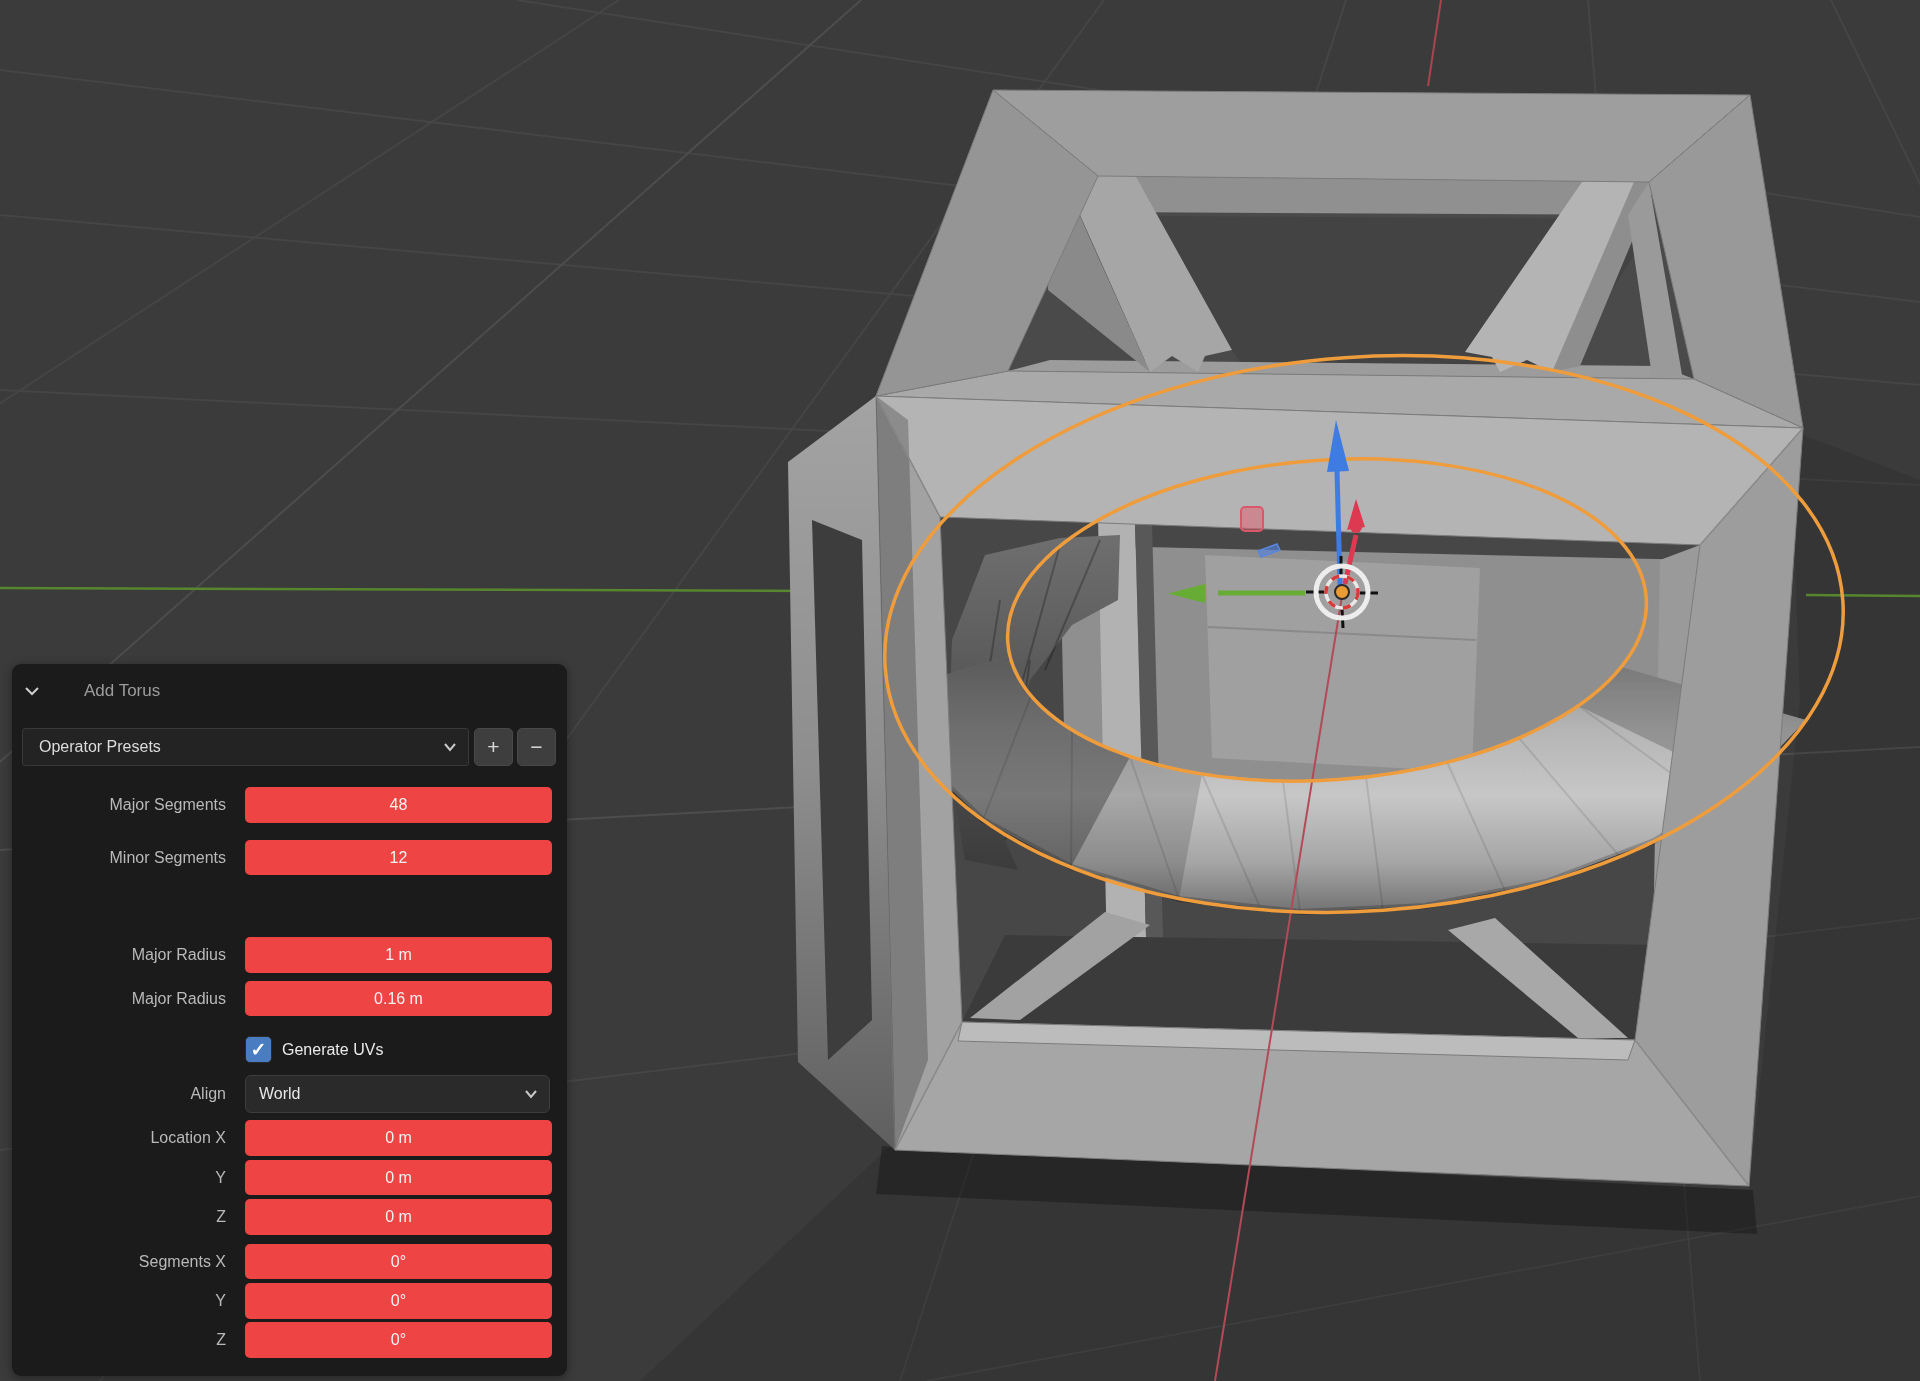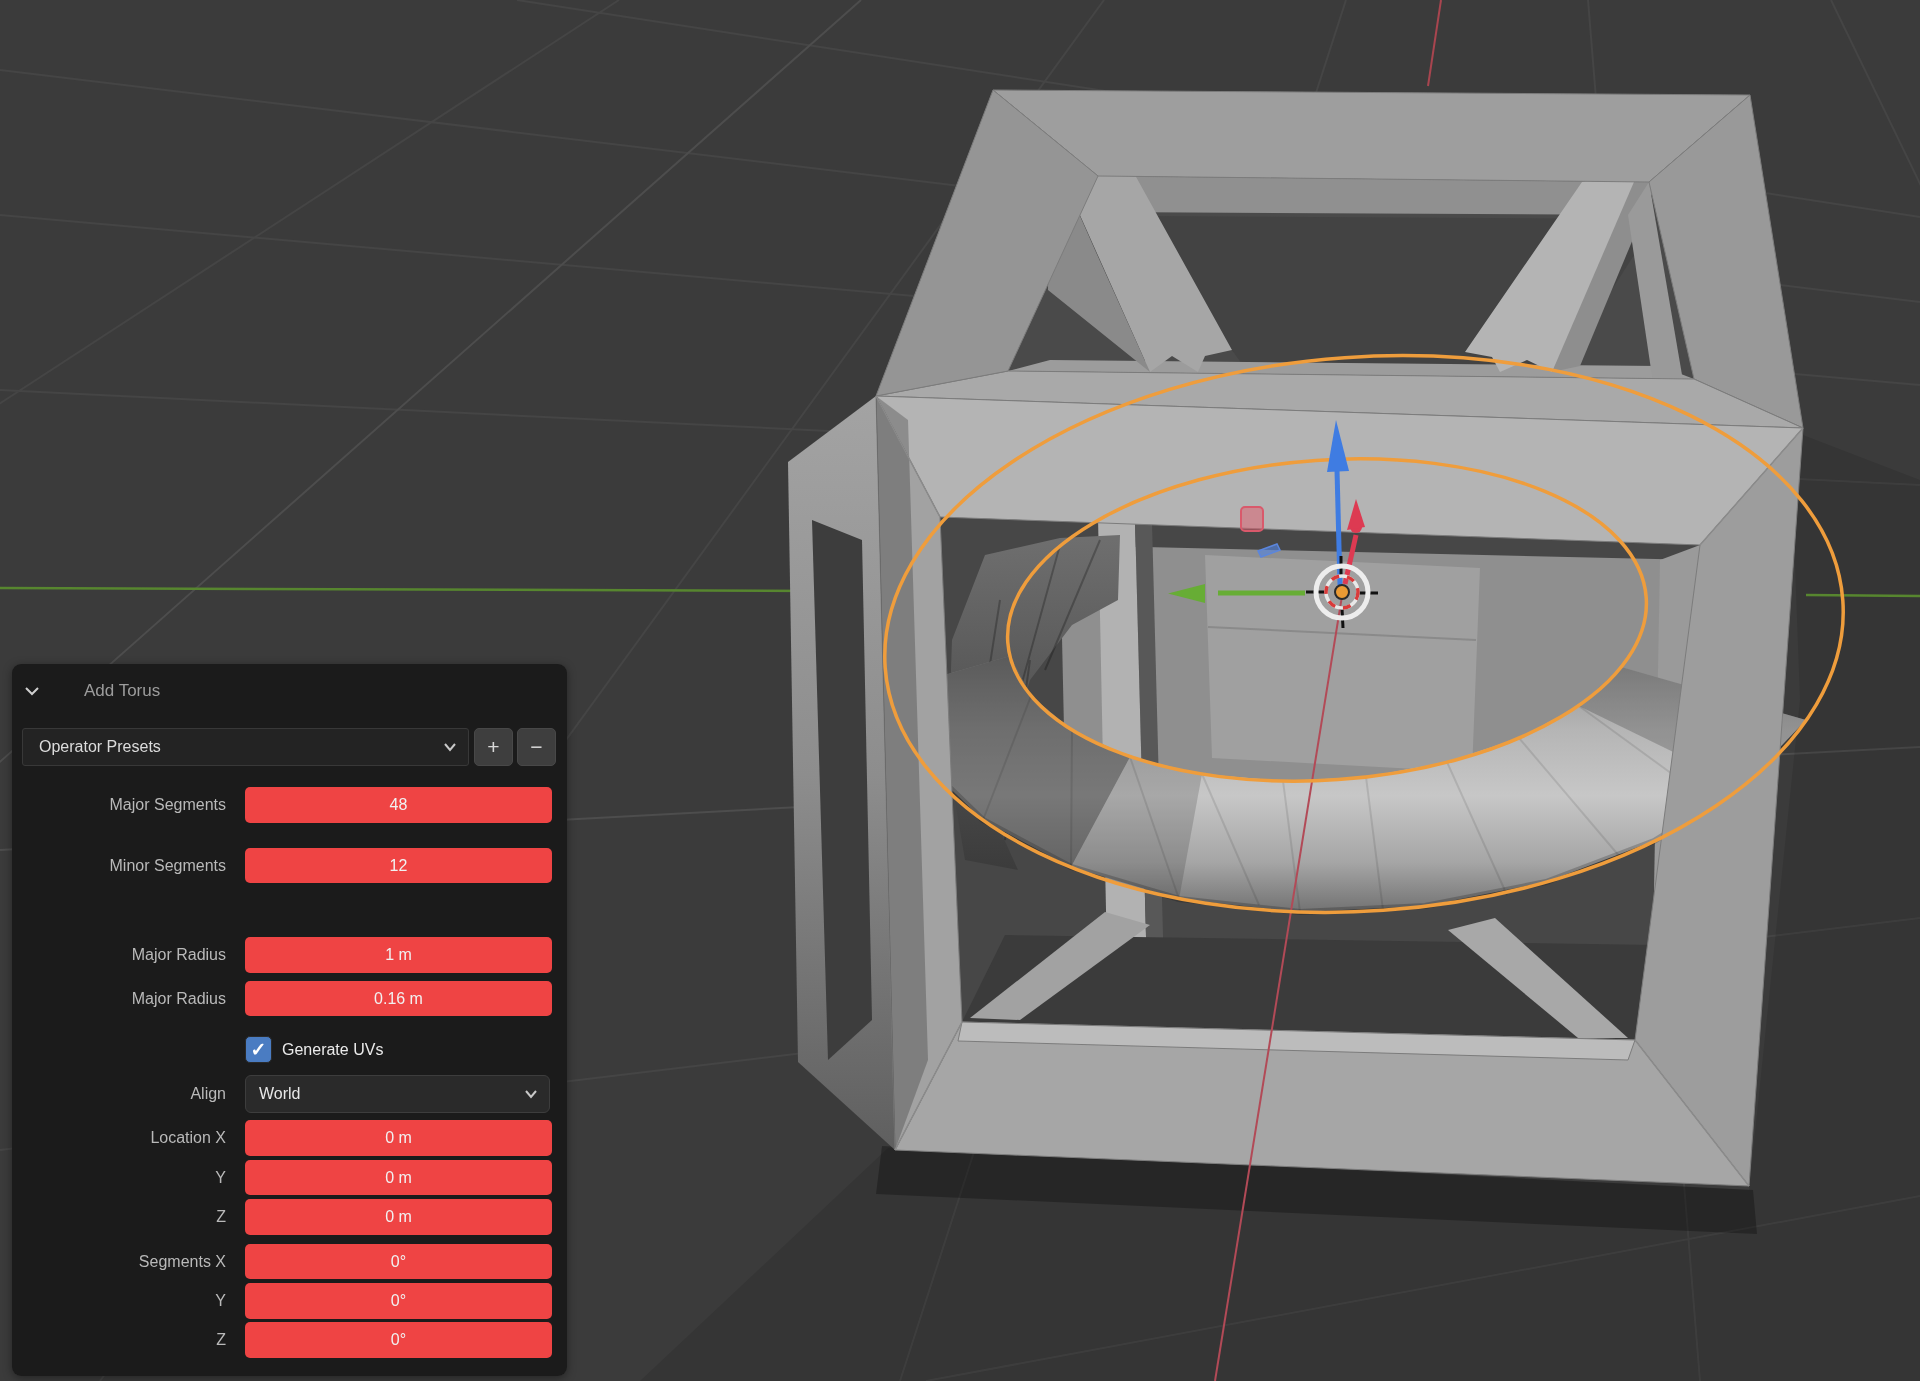--- a/index.html
+++ b/index.html
@@ -212,21 +212,21 @@
       <span>−</span>
         </div>
   </div>
 
   <div class="prow" style="top:123px;height:36px;padding-left:16px;">
     <div class="lbl">Major Segments</div>
     <div class="fld">
           <span>48</span>
         </div>
   </div>
-  <div class="prow" style="top:184px;height:35px;">
+  <div class="prow" style="top:176px;height:35px;">
     <div class="lbl">Minor Segments</div>
     <div class="fld">
           <span>12</span>
         </div>
   </div>
 
   <div class="prow" style="top:273px;height:36px;">
     <div class="lbl">Major Radius</div>
     <div class="fld">
           <span>1 m</span>

